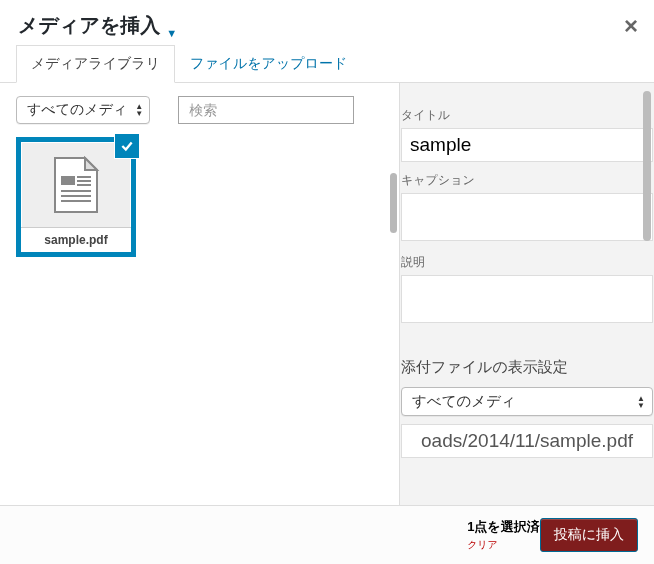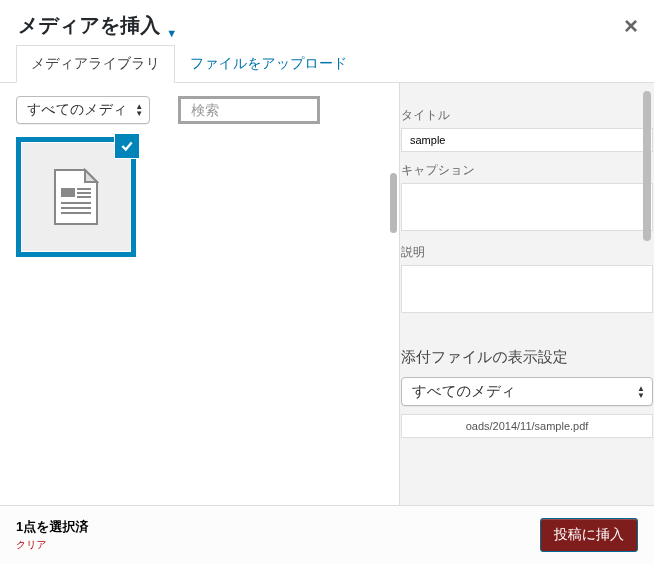--- a/index.html
+++ b/index.html
@@ -102,24 +102,24 @@
     .filter-select .spinner {
       display:flex;
       flex-direction:column;
       margin-left:8px;
       font-size:8px;
       line-height:7px;
       color:#333;
     }
     .search-input {
       height: 28px;
-      border: 3px solid #a3a3a3;
+      border: 1px solid #a3a3a3;
       padding: 0 10px;
       font-size: 14px;
-      width: 142px;
+      width: 176px;
       color: #333;
       border-radius:0;
     }
     .search-input::placeholder { color: #999; }
 
     .grid {
       padding: 0 16px;
       display: flex;
       flex-wrap: wrap;
       gap: 10px;
@@ -188,21 +188,21 @@
       display:block;
       font-size:12px;
       color:#666;
       margin-bottom:4px;
       margin-top:10px;
     }
     .details label.field-label:first-child { margin-top:0; }
     .details input[type=text], .details textarea {
       width:100%;
       border:1px solid #ddd;
-      font-size:11px;
+      font-size:19px;
       padding:5px 8px;
       background:#fff;
       font-family:inherit;
       resize:none;
     }
     .details textarea { height:48px; }
     .section-h {
       font-size:15px;
       color:#444;
       font-weight:500;
@@ -238,21 +238,21 @@
     .details .fake-scrollbar2{
       position:absolute;
       right:3px;top:8px;width:8px;height:150px;background:#bcbcbc;border-radius:4px;
     }
 
     
     .footer {
       border-top:1px solid #ddd;
       padding: 12px 16px;
       display:flex;
-      justify-content:space-between;
+      justify-content:flex-end;
       align-items:center;
       background:#fcfcfc;
     }
     .sel-info { font-size:13px; }
     .sel-info .selcount{ font-weight:700; color:#000; }
     .sel-info .clear-link{ color:#b00; font-size:10px; cursor:pointer; display:block; margin-top:2px;}
     .insert-btn{
       background:#7f1d1d;
       color:#fff;
       border:1px solid #006a95;
@@ -312,20 +312,21 @@
             <polygon points="34,2 34,14 46,14" fill="#ddd" stroke="#888" stroke-width="2"></polygon>
             <rect x="10" y="20" width="14" height="9" fill="#888"></rect>
             <line x1="26" y1="21" x2="40" y2="21" stroke="#888" stroke-width="2"></line>
             <line x1="26" y1="25" x2="40" y2="25" stroke="#888" stroke-width="2"></line>
             <line x1="26" y1="29" x2="40" y2="29" stroke="#888" stroke-width="2"></line>
             <line x1="10" y1="35" x2="40" y2="35" stroke="#888" stroke-width="2"></line>
             <line x1="10" y1="40" x2="40" y2="40" stroke="#888" stroke-width="2"></line>
             <line x1="10" y1="45" x2="40" y2="45" stroke="#888" stroke-width="2"></line>
           </svg>
         </div>
+        <div class="fname">sample.pdf</div>
       </div>
     </div>
 
     <div class="fake-scrollbar"></div>
   </div>
 
   <div class="details">
     <div class="fake-scrollbar2"></div>
 
     <label class="field-label">タイトル</label>

